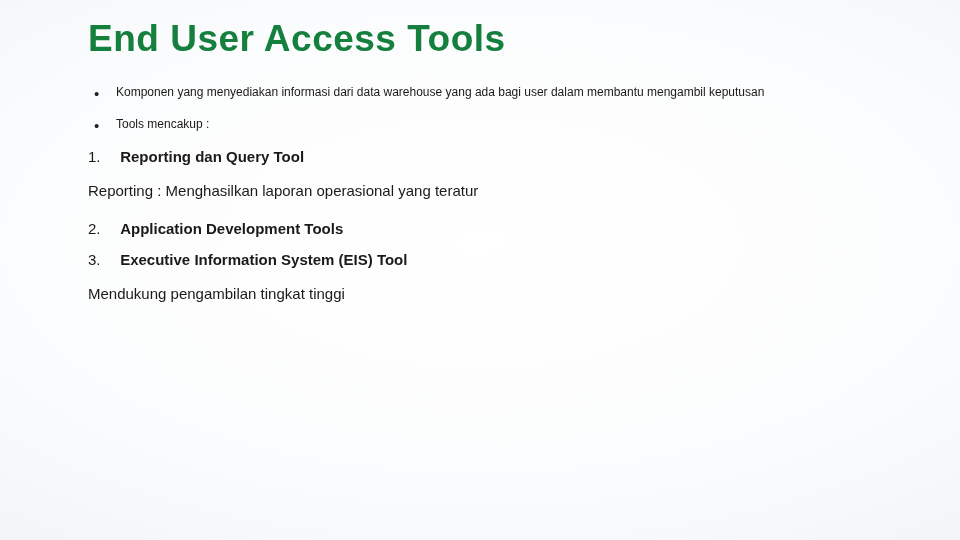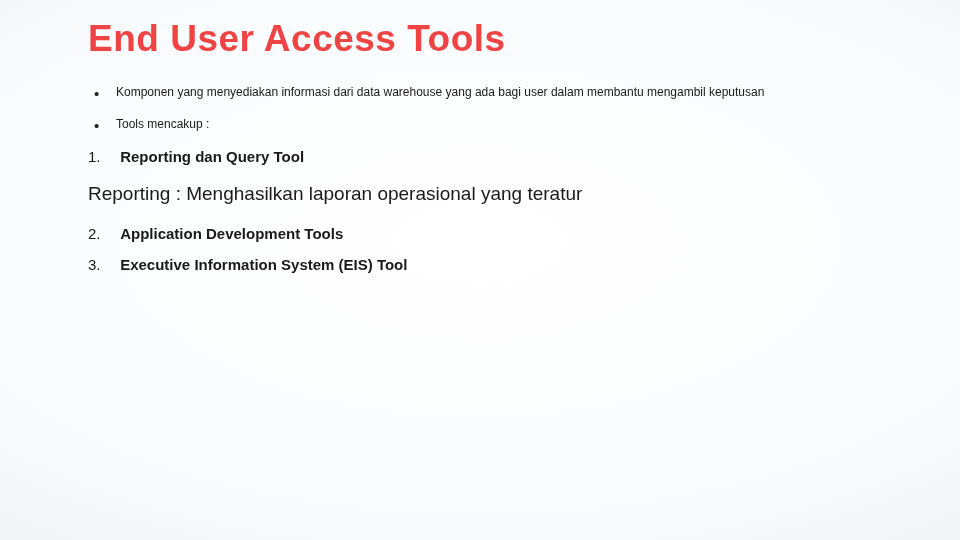--- a/index.html
+++ b/index.html
@@ -20,21 +20,21 @@
   }
   .slide {
     padding: 18px 88px 0 88px;
     box-sizing: border-box;
     width: 100%;
     height: 100%;
   }
   .title {
     font-size: 37px;
     font-weight: bold;
-    color: #ef4444;
+    color: #15803d;
     letter-spacing: 0.5px;
     margin: 0 0 24px 0;
     text-shadow: 0 1px 0 rgba(255,255,255,0.6);
   }
   ul.bullets {
     list-style: none;
     margin: 0 0 14px 0;
     padding: 0;
   }
   ul.bullets li {
@@ -58,21 +58,21 @@
     margin: 0 0 14px 0;
   }
   .numitem .num {
     display: inline-block;
     min-width: 28px;
   }
   .numitem .label {
     font-weight: bold;
   }
   .para {
-    font-size: 19px;
+    font-size: 15px;
     line-height: 1.35;
     margin: 16px 0 18px 0;
     text-align: justify;
   }
 </style>
 </head>
 <body>
 
 <div class="slide">
 
@@ -95,14 +95,15 @@
     <span class="num">2.</span>
     <span class="label">Application Development Tools</span>
   </p>
 
 
   <p class="numitem">
     <span class="num">3.</span>
     <span class="label">Executive Information System (EIS) Tool</span>
   </p>
 
+  <p class="para">Mendukung pengambilan tingkat tinggi</p>
 
 </div>
 
 </body></html>

